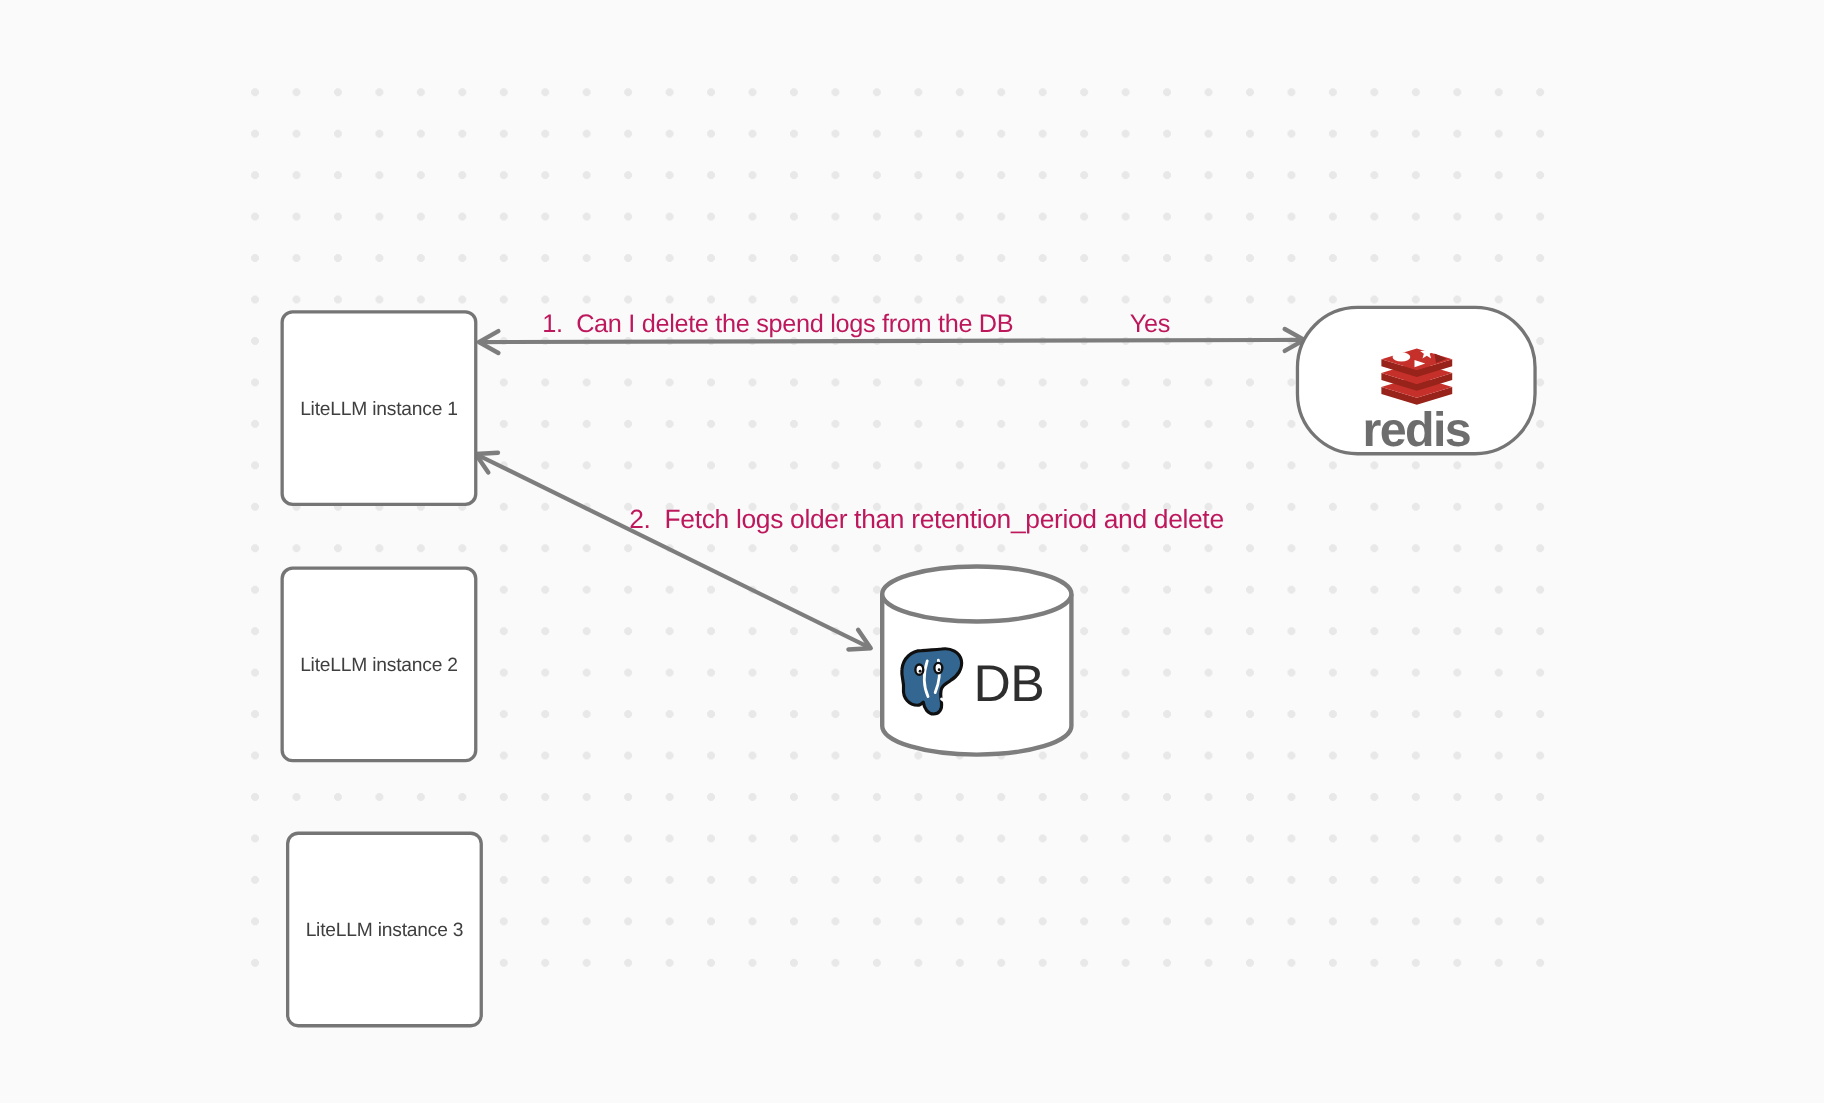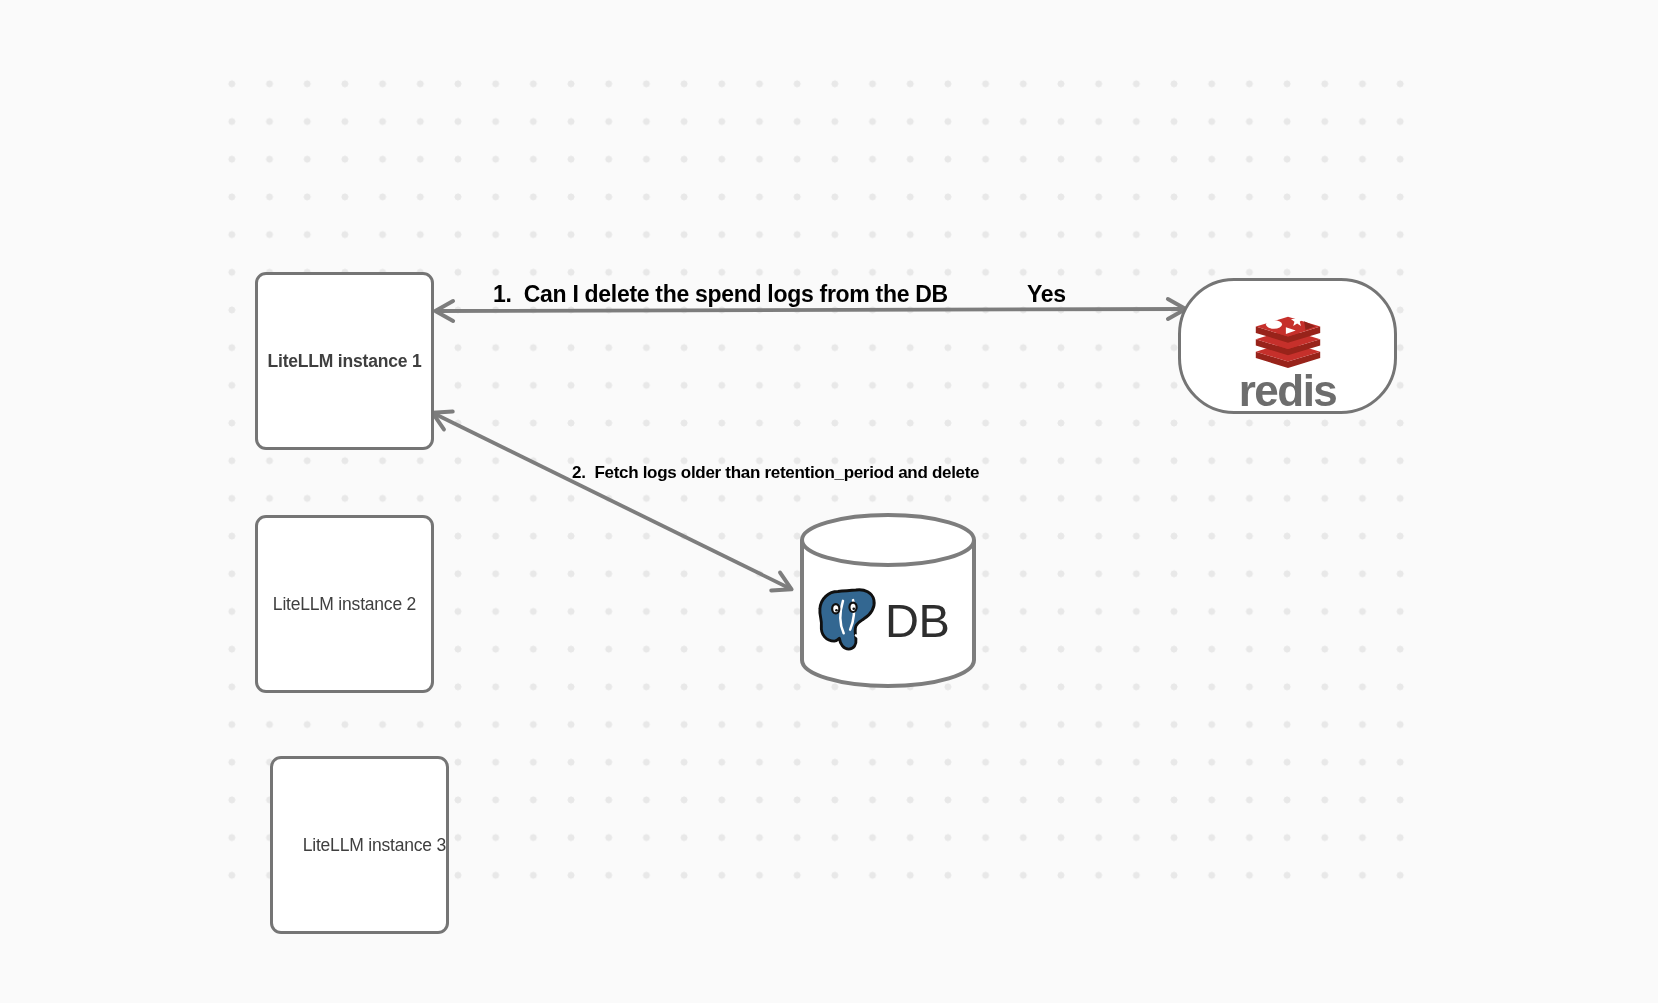--- a/index.html
+++ b/index.html
@@ -17,46 +17,46 @@
   }
   .arrows{position:absolute;left:0;top:0;width:1658px;height:1003px;}
   .node{
     position:absolute;display:flex;align-items:center;justify-content:center;
     background:#ffffff;border:3.5px solid #757575;box-sizing:border-box;
   }
   .box{width:179px;height:178px;border-radius:11px;}
   .box .box-label{
     font-size:17.5px;color:#3f3f3f;text-align:center;letter-spacing:-0.2px;
   }
-  #box1{left:255px;top:272px;font-weight:bold;}
+  #box1{left:255px;top:282px;}
   #box2{left:255px;top:515px;}
-  #box3{left:270px;top:756px;justify-content:flex-end;}
+  #box3{left:260px;top:756px;}
   .redis-node{
     left:1178px;top:278px;width:219px;height:136px;border-radius:56px;
     flex-direction:column;justify-content:flex-start;padding-top:33px;
   }
   .redis-word{
     font-size:44px;font-weight:bold;color:#6d6d6d;letter-spacing:-1.5px;
     line-height:40px;margin-top:1px;
   }
   .db-node{position:absolute;left:798px;top:511px;width:180px;height:180px;}
   .db-inner{
     position:absolute;left:14px;top:74px;display:flex;align-items:center;text-align:center;
   }
   .db-label{
     font-size:47px;font-weight:500;color:#2e2e2e;line-height:72px;margin-left:1px;
     letter-spacing:-0.5px;
   }
   .edge-label{
-    position:absolute;font-weight:bold;color:#000000;white-space:pre;
+    position:absolute;font-weight:normal;color:#be185d;white-space:pre;
     font-size:23px;letter-spacing:-0.3px;line-height:26px;
   }
   #label-step1{left:493px;top:281px;}
   #label-yes{left:1027px;top:281px;}
-  #label-step2{left:572px;top:460px;font-size:17px;}
+  #label-step2{left:572px;top:460px;font-size:24px;}
 </style>
 </head>
 <body>
 
 <div class="canvas">
 
   <div class="dots"></div>
 
   <svg class="arrows" viewBox="0 0 1658 1003" xmlns="http://www.w3.org/2000/svg">
     <defs>

